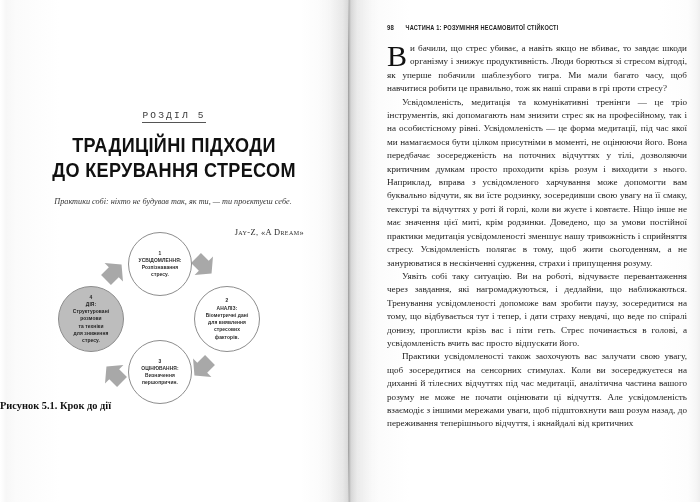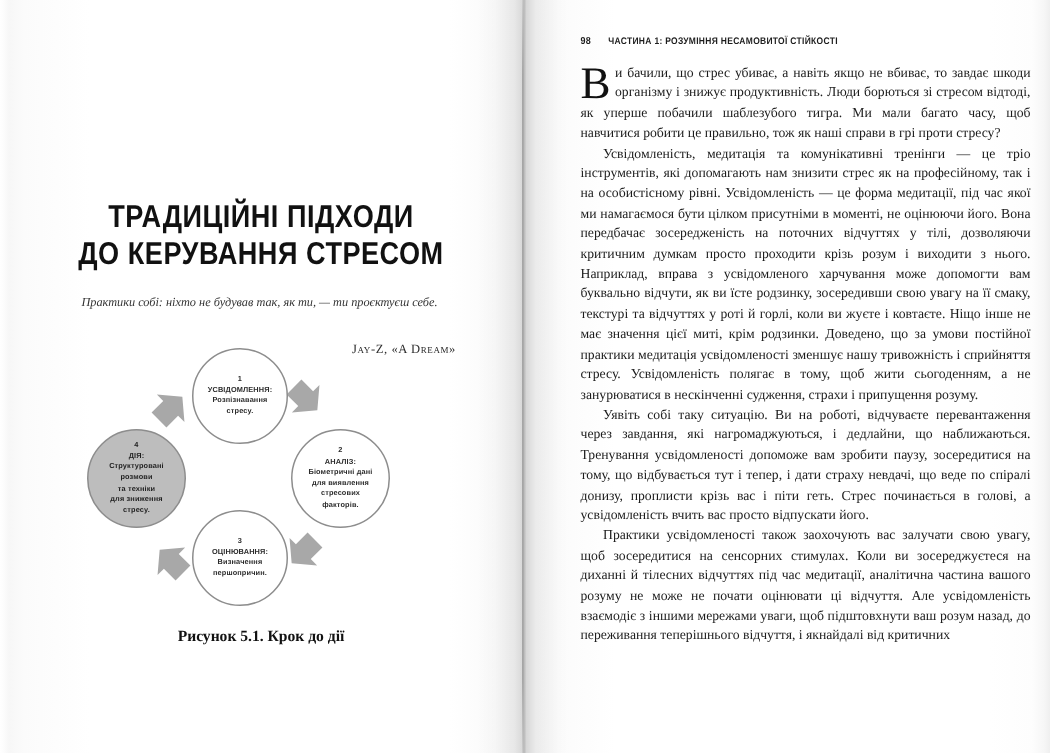--- a/index.html
+++ b/index.html
@@ -121,23 +121,23 @@
   
   .figure {
     position: absolute;
     top: 232px;
     left: 24px;
     width: 300px;
     height: 200px;
   }
   .fig-caption {
     position: absolute;
-    top: 419px;
+    top: 400px;
     left: 0; right: 0;
-    text-align: center;
+    text-align: left;
     font-weight: bold;
     font-size: 10.4px;
     color: #111;
   }
   .node {
     position: absolute;
     border-radius: 50%;
     border: 1px solid #8d8d8d;
     background: #ffffff;
     display: flex;
@@ -220,20 +220,23 @@
 <body>
 
 <div class="page">
   <div class="spread"></div>
   <div class="page-shadow-left"></div>
   <div class="page-shadow-right"></div>
   <div class="spine-line"></div>
 
   <div class="left-page">
 
+    <div class="chapter-label">
+      <span class="txt">РОЗДІЛ 5</span>
+    </div>
 
     <div class="chapter-title">
       <div>ТРАДИЦІЙНІ ПІДХОДИ</div>
       <div>ДО КЕРУВАННЯ СТРЕСОМ</div>
     </div>
 
     <div class="epigraph">
       <div>Практики собі: ніхто не будував так, як ти, — ти проєктуєш себе.</div>
       <div class="epigraph-source">Jay-Z, «A Dream»</div>
     </div>

